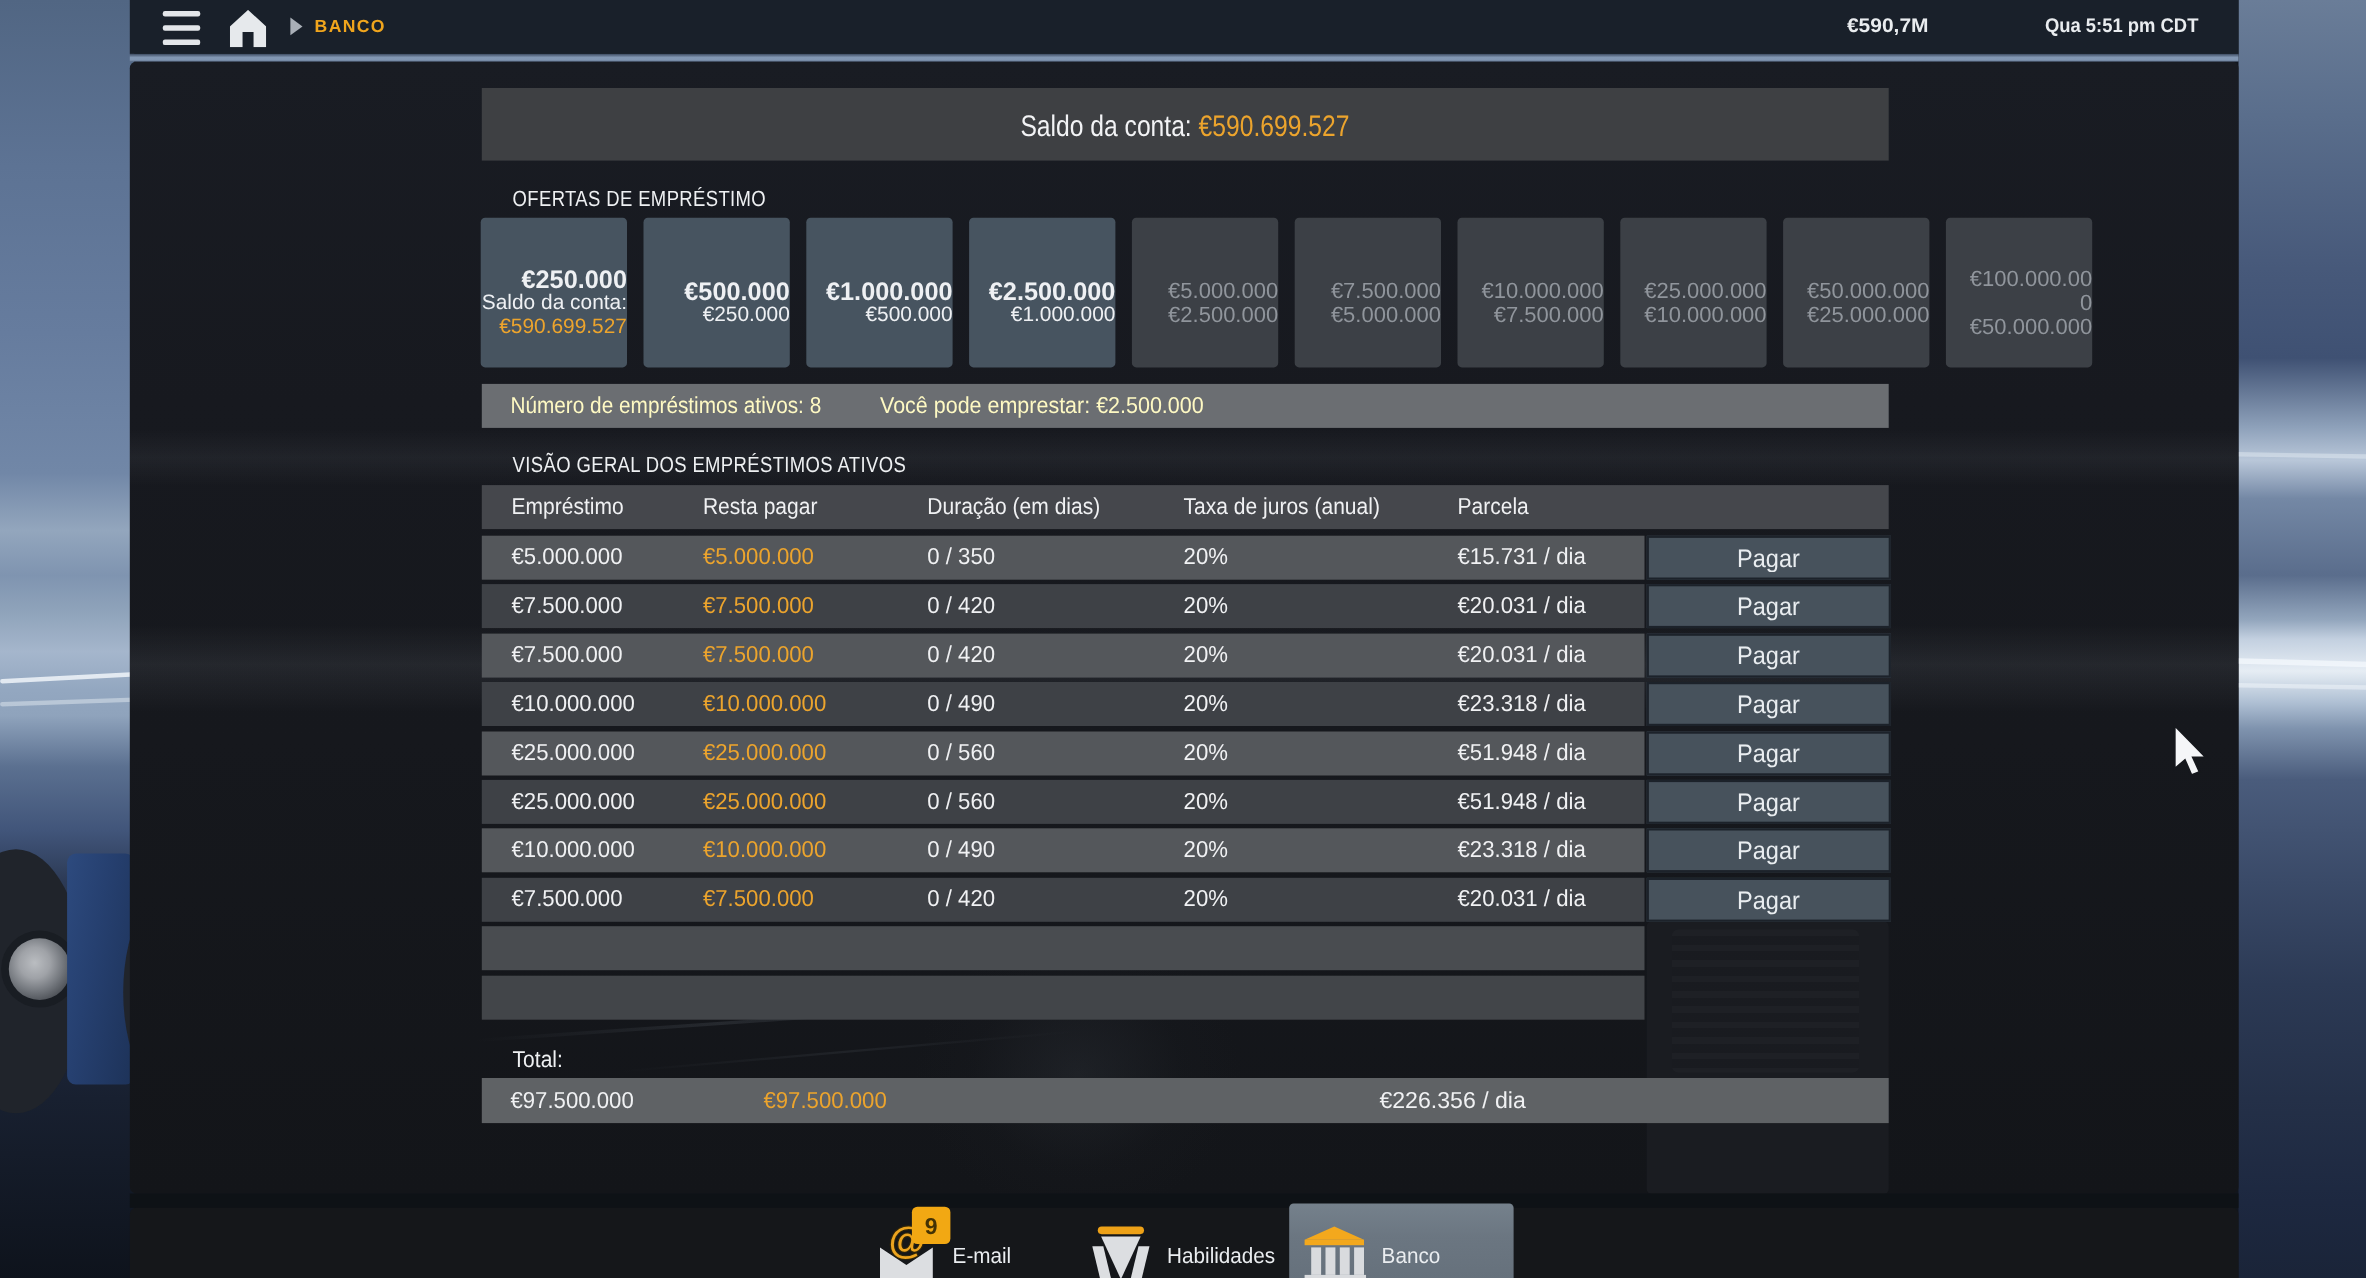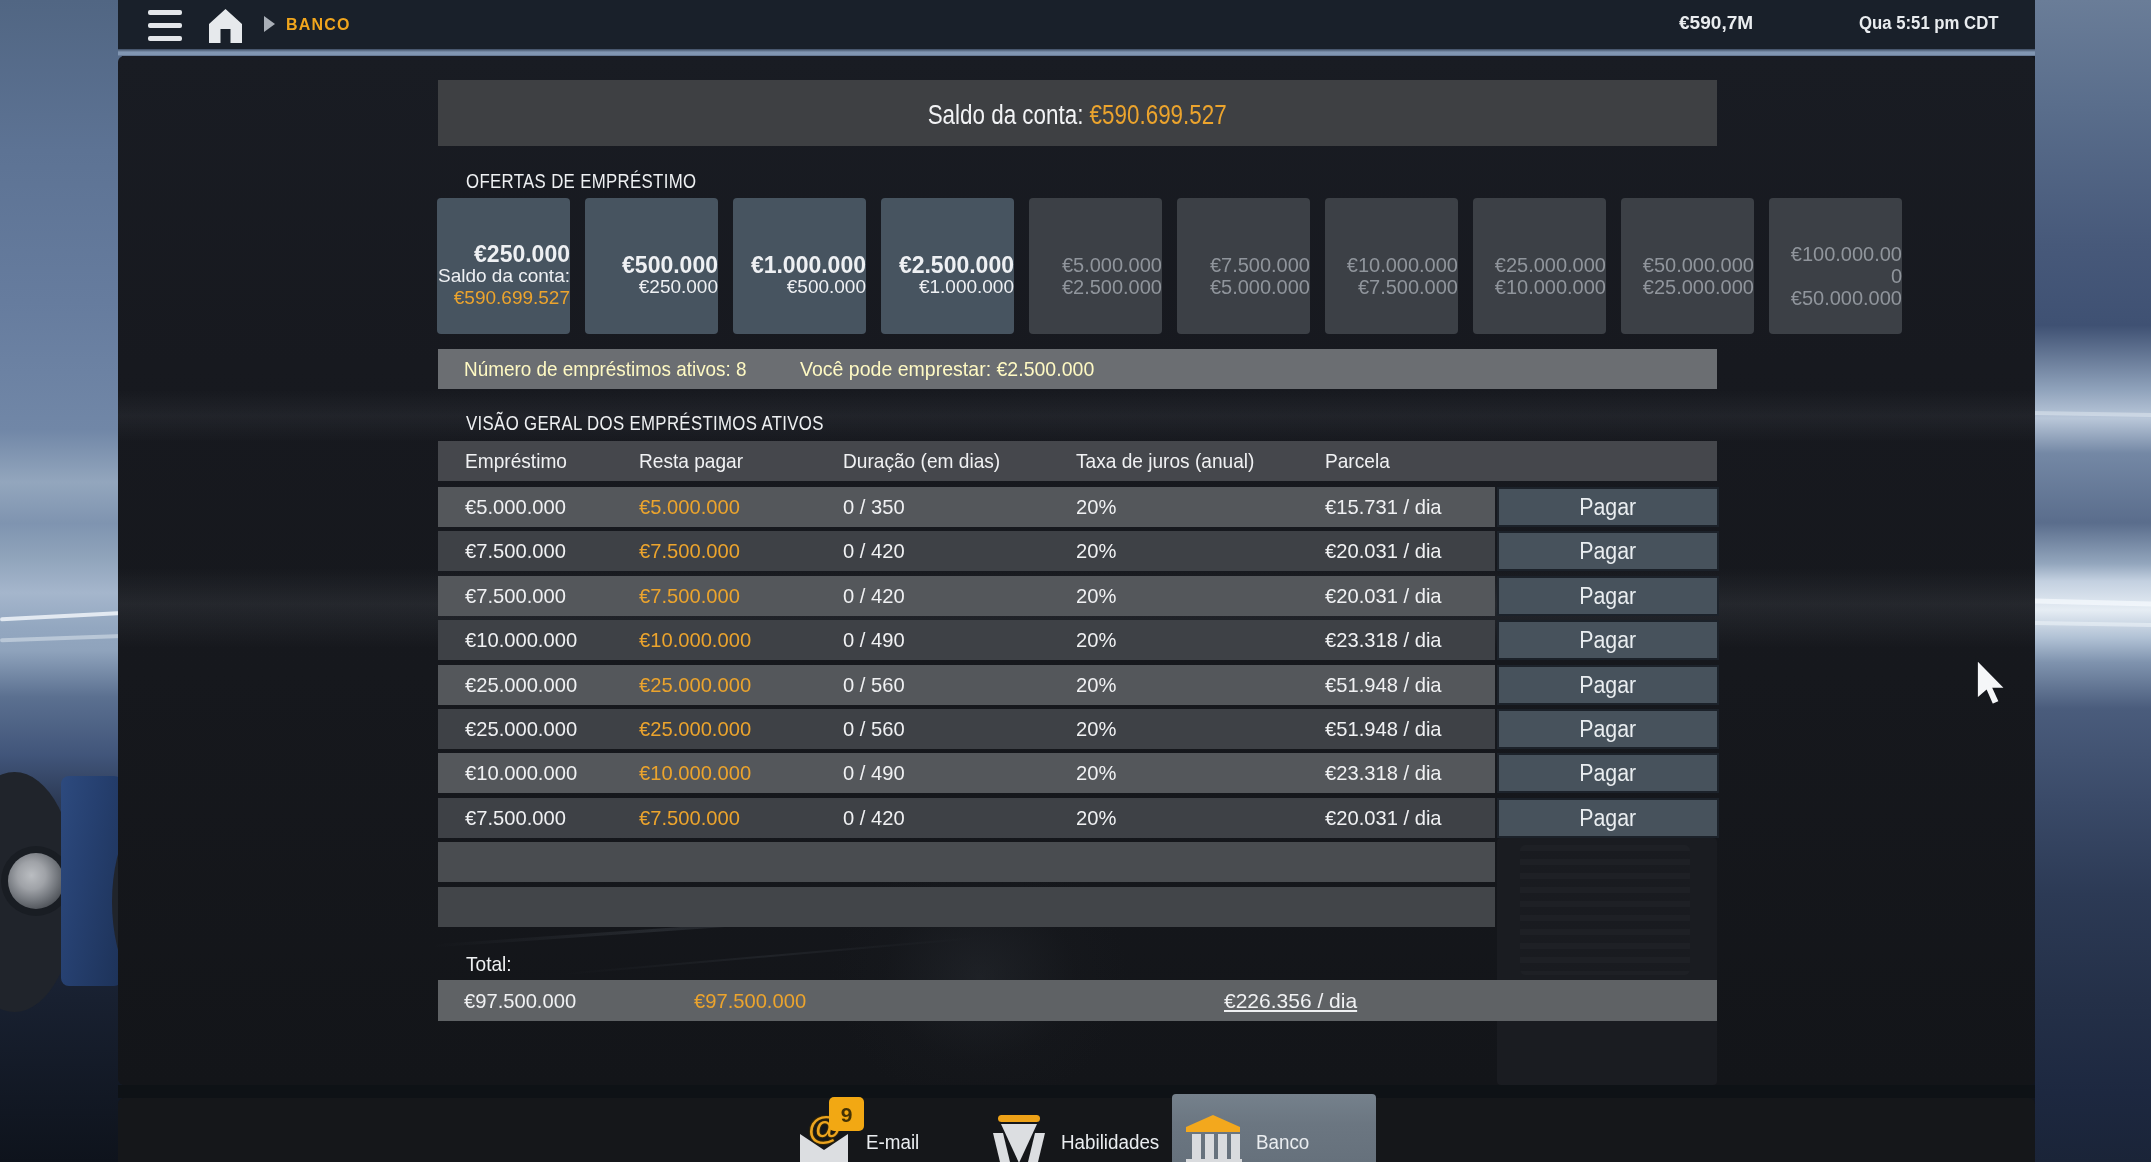--- a/index.html
+++ b/index.html
@@ -280,21 +280,21 @@
   <div class="pag" style="top:798px;">
     <span>Pagar</span>
   </div>
   <div class="erow" style="top:842px; background:#494c50;"></div>
   <div class="erow" style="top:887px; background:#424549;"></div>
 
   <div id="totlbl">Total:</div>
   <div id="totbar">
     <span style="left:26px;">€97.500.000</span>
     <span class="orange" style="left:256px;">€97.500.000</span>
-    <span style="left:786px; transform:none;text-decoration:underline;">€226.356 / dia</span>
+    <span style="left:816px; transform:none;">€226.356 / dia</span>
   </div>
 
   <div id="dock"></div>
   <div id="tab"></div>
 
   <svg class="abs" style="left:796px; top:1094px;" width="72" height="68" viewBox="0 0 72 68">
     <polygon points="4,40 28,56 52,40 52,68 4,68" fill="#dcdee1"></polygon>
     <text x="28.5" y="45" font-size="34" font-weight="bold" fill="#eca41f" stroke="#30260a" stroke-width="2.2" paint-order="stroke" font-family="Liberation Sans, sans-serif" text-anchor="middle">@</text>
     <rect x="33" y="3" width="35" height="34" rx="5" fill="#f2a813"></rect>
     <text x="50.5" y="28" font-size="21" font-weight="bold" fill="#443204" font-family="Liberation Sans, sans-serif" text-anchor="middle">9</text>

